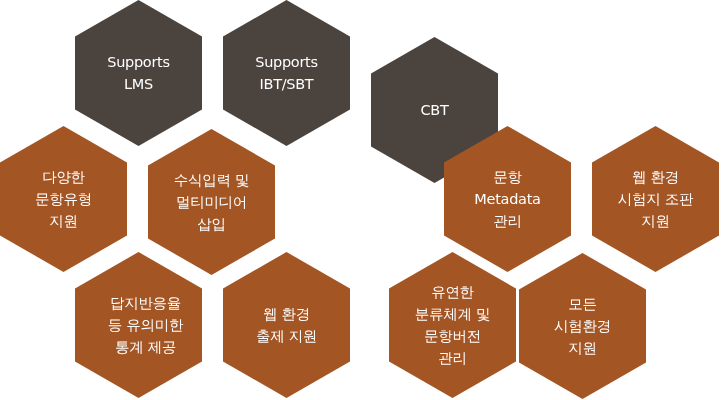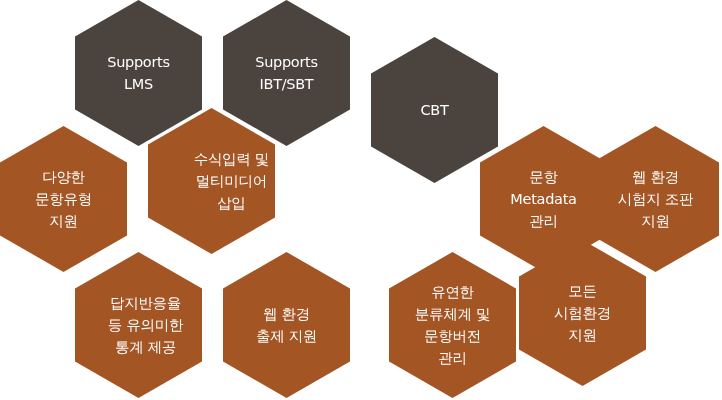--- a/index.html
+++ b/index.html
@@ -63,26 +63,26 @@
   </div>
   <div class="hex dark" style="left:371px; top:0px;margin-top:37px;">
     <span class="hex-label">CBT</span>
   </div>
 
   <div class="hex accent" style="left:0px; top:126px;">
     <span class="hex-label">다양한
 문항유형
 지원</span>
   </div>
-  <div class="hex accent" style="left:148px; top:108px;justify-content:flex-end;">
+  <div class="hex accent" style="left:148px; top:129px;">
     <span class="hex-label">수식입력 및
 멀티미디어
 삽입</span>
   </div>
-  <div class="hex accent" style="left:444px; top:126px;margin-left:36px;">
+  <div class="hex accent" style="left:444px; top:126px;">
     <span class="hex-label">문항
 Metadata
 관리</span>
   </div>
   <div class="hex accent" style="left:592px; top:126px;">
     <span class="hex-label">웹 환경
 시험지 조판
 지원</span>
   </div>
 
@@ -94,19 +94,19 @@
   <div class="hex accent" style="left:223px; top:252px;">
     <span class="hex-label">웹 환경
 출제 지원</span>
   </div>
   <div class="hex accent" style="left:389px; top:252px;">
     <span class="hex-label">유연한
 분류체계 및
 문항버전
 관리</span>
   </div>
-  <div class="hex accent" style="left:519px; top:240px;">
+  <div class="hex accent" style="left:519px; top:253px;">
     <span class="hex-label">모든
 시험환경
 지원</span>
   </div>
 
 </div>
 
 </body></html>

